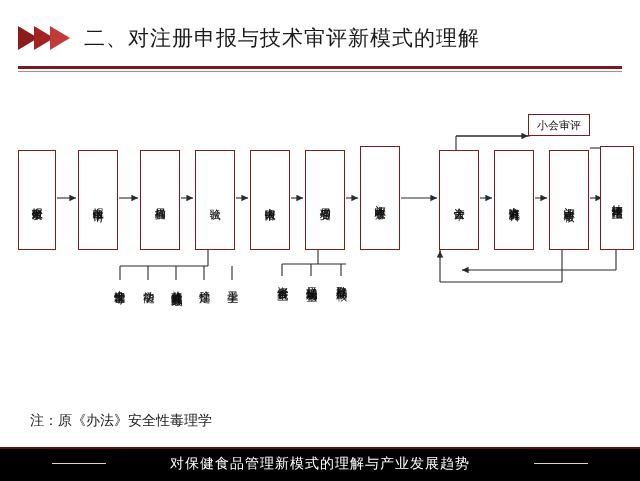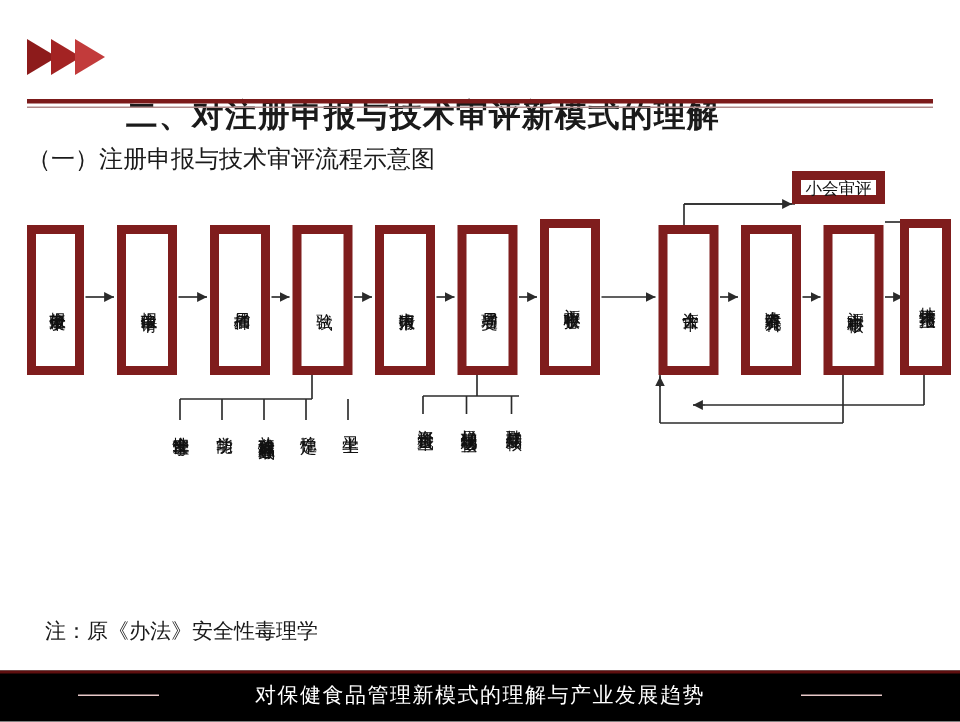--- a/index.html
+++ b/index.html
@@ -27,25 +27,24 @@
     position: absolute;
     left: 0; top: 0;
     width: 640px;
     height: 78px;
   }
   .header-title {
     position: absolute;
     left: 84px;
     top: 24px;
     font-size: 21px;
-    font-weight: bold;
+    font-weight: normal;
     color: #1a1a1a;
     letter-spacing: 1px;
     white-space: nowrap;
-    margin-top: 39px;
   }
   .hdr-bar-dark {
     position: absolute;
     left: 18px;
     top: 66px;
     width: 604px;
     height: 3px;
     background: #7b1a1a;
   }
   .hdr-bar-thin {
@@ -101,21 +100,21 @@
   .diagram {
     position: absolute;
     left: 0;
     top: 118px;
     width: 640px;
     height: 320px;
   }
 
   .node {
     position: absolute;
-    border: 6px solid #7f1d1d;
+    border: 1px solid #7f1d1d;
     background: #ffffff;
     box-sizing: border-box;
     display: flex;
     align-items: center;
     justify-content: center;
   }
   
   .vtext {
     writing-mode: vertical-rl;
     text-orientation: upright;
@@ -215,21 +214,20 @@
     <div class="hdr-deco">
       <span class="tri t1"></span>
       <span class="tri t2"></span>
       <span class="tri t3"></span>
     </div>
     <div class="header-title">二、对注册申报与技术审评新模式的理解</div>
     <div class="hdr-bar-dark"></div>
     <div class="hdr-bar-thin"></div>
   </div>
 
-  <div class="section-heading">（一）注册申报与技术审评流程示意图</div>
 
   <div class="diagram">
 
     <svg class="wires" viewBox="0 0 640 320">
       <defs>
         <marker id="ah" markerWidth="7" markerHeight="7" refX="6" refY="3" orient="auto">
           <path d="M0,0 L6,3 L0,6 z" fill="#2b2b2b"></path>
         </marker>
       </defs>
       <g stroke="#2b2b2b" stroke-width="1.1" fill="none" marker-end="url(#ah)">

